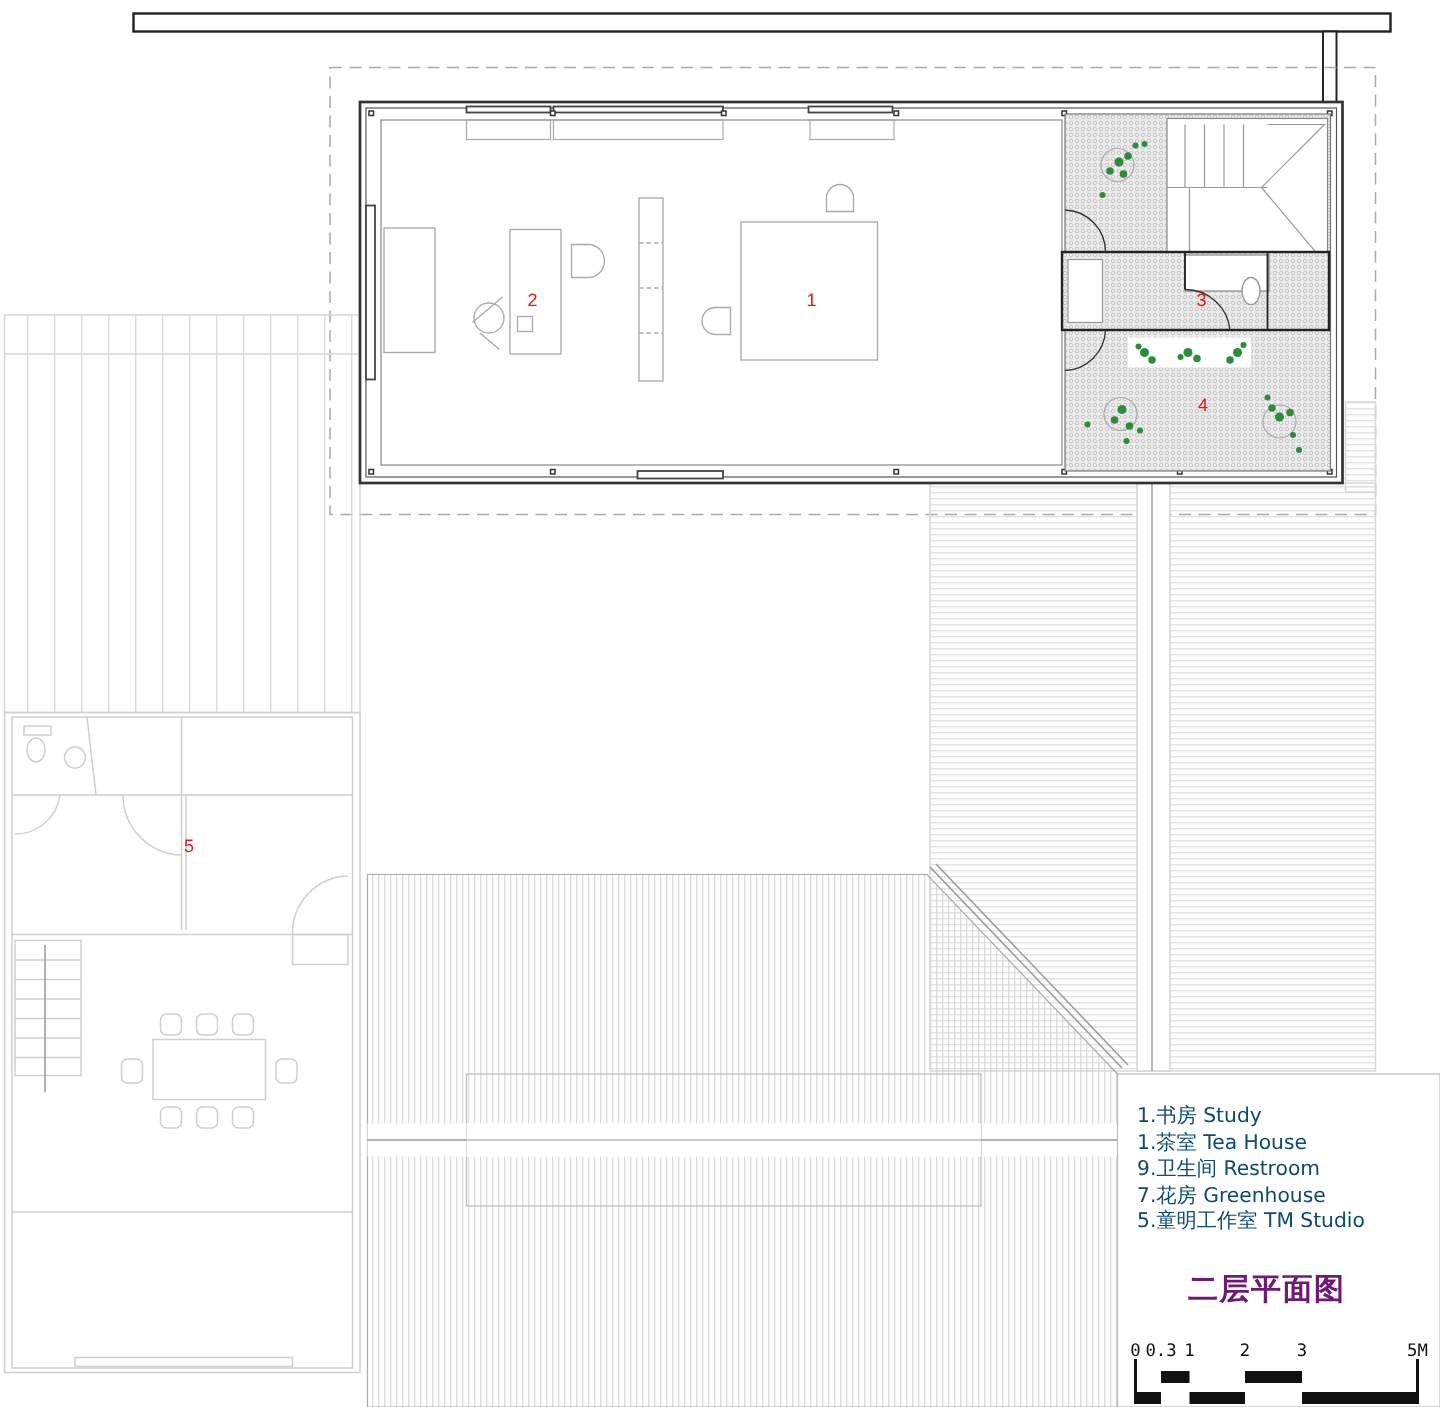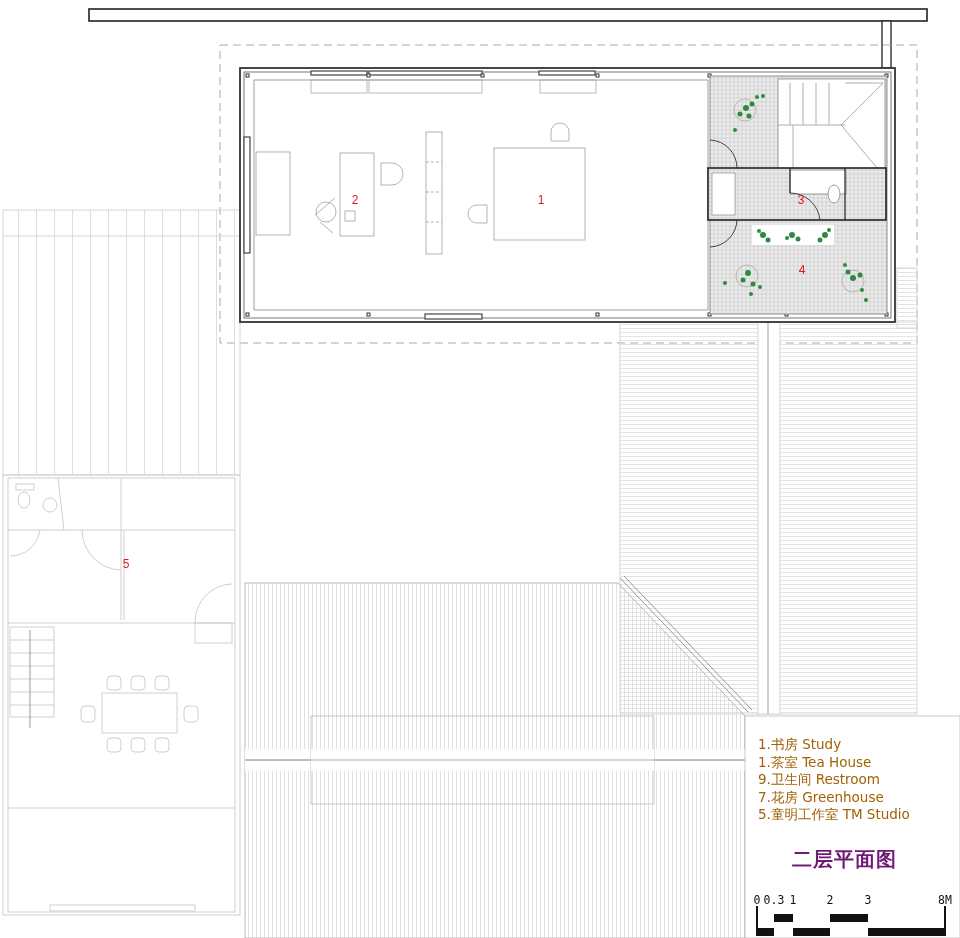--- a/index.html
+++ b/index.html
@@ -1,19 +1,19 @@
 <!DOCTYPE html>
 <html><head>
 <meta charset="utf-8">
 <style>
   html,body{margin:0;padding:0;background:#fff;}
   body{width:960px;height:938px;position:relative;overflow:hidden;font-family:"DejaVu Sans",sans-serif;}
   #plan{position:absolute;left:0;top:0;}
   .room-label{position:absolute;color:#e8161b;font-size:12px;font-family:"Liberation Sans",sans-serif;transform:translate(-50%,-50%);}
-  .legend{position:absolute;left:758px;top:736px;font-size:13.5px;line-height:17.5px;color:#a16207;font-family:"DejaVu Sans",sans-serif;}
+  .legend{position:absolute;left:758px;top:736px;font-size:13.5px;line-height:17.5px;color:#0c4a6e;font-family:"DejaVu Sans",sans-serif;}
   .legend div{white-space:nowrap;}
   .plan-title{position:absolute;left:792px;top:846px;font-size:20px;font-weight:bold;color:#701a75;letter-spacing:1px;font-family:"DejaVu Sans",sans-serif;}
   .scale-tick{position:absolute;top:893px;font-size:11.5px;color:#111;font-family:"DejaVu Sans Mono",monospace;transform:translateX(-50%);}
 </style>
 </head>
 <body>
 
 <svg id="plan" width="960" height="938" viewBox="0 0 960 938" xmlns="http://www.w3.org/2000/svg">
   <defs>
     <pattern id="vstripe" width="4" height="10" patternUnits="userSpaceOnUse">
@@ -232,13 +232,13 @@
   <div>5.童明工作室 TM Studio</div>
 </div>
 
 <div class="plan-title">二层平面图</div>
 
 <div class="scale-tick" style="left:757px;">0</div>
 <div class="scale-tick" style="left:774px;">0.3</div>
 <div class="scale-tick" style="left:793px;">1</div>
 <div class="scale-tick" style="left:830px;">2</div>
 <div class="scale-tick" style="left:868px;">3</div>
-<div class="scale-tick" style="left:945px;">8M</div>
+<div class="scale-tick" style="left:945px;">5M</div>
 
 </body></html>

